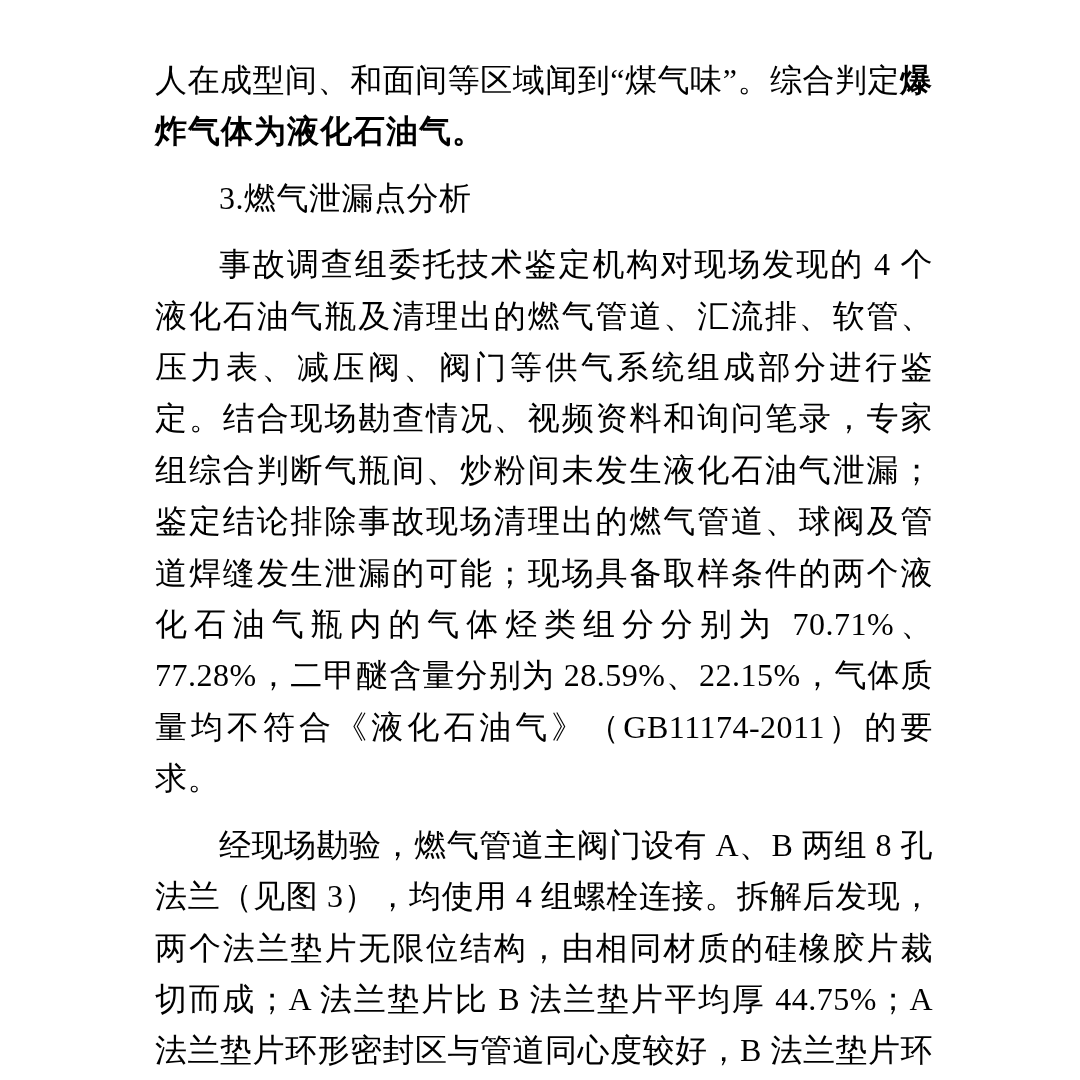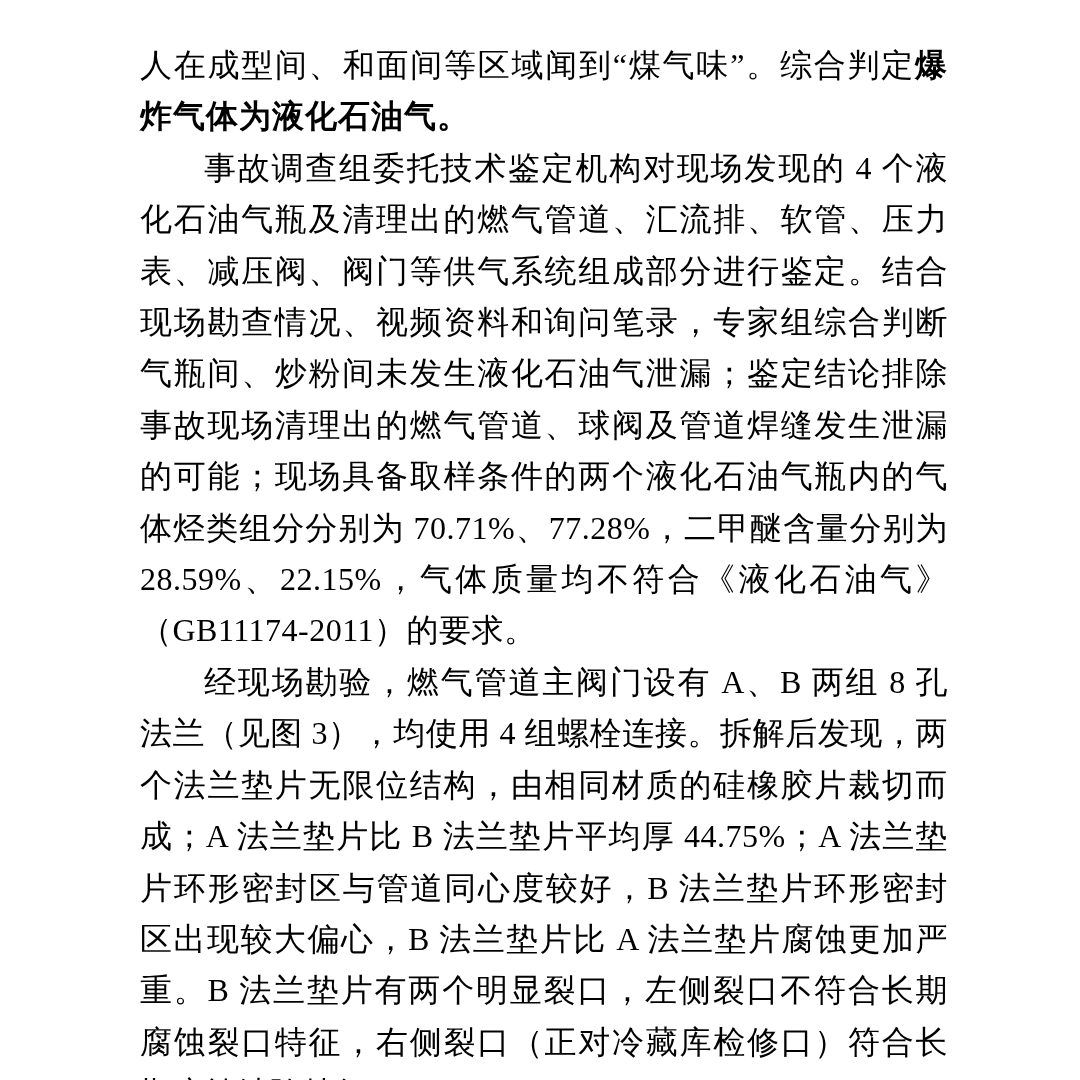--- a/index.html
+++ b/index.html
@@ -20,37 +20,38 @@
     left: 140px;
     top: 40px;
     width: 808px;
     color: #000000;
     font-size: 32px;
     line-height: 51.4px;
     text-align: justify;
     letter-spacing: 0.5px;
   }
   .para {
-    margin: 0;
+    margin: 15px;
     padding: 0;
   }
   .para.indent {
     text-indent: 64px;
   }
   .run {
     font-weight: 400;
   }
   .run.bold {
     font-weight: 700;
     font-family: "Liberation Sans", "DejaVu Sans", sans-serif;
     letter-spacing: 1px;
   }
 </style>
 </head>
 <body>
 
 <div class="page">
   <div class="doc-body">
       <p class="para"><span class="run">人在成型间、和面间等区域闻到“煤气味”。综合判定</span><span class="run bold">爆炸气体为液化石油气。</span></p>
+      <p class="para indent"><span class="run">3.燃气泄漏点分析</span></p>
       <p class="para indent"><span class="run">事故调查组委托技术鉴定机构对现场发现的 4 个液化石油气瓶及清理出的燃气管道、汇流排、软管、压力表、减压阀、阀门等供气系统组成部分进行鉴定。结合现场勘查情况、视频资料和询问笔录，专家组综合判断气瓶间、炒粉间未发生液化石油气泄漏；鉴定结论排除事故现场清理出的燃气管道、球阀及管道焊缝发生泄漏的可能；现场具备取样条件的两个液化石油气瓶内的气体烃类组分分别为 70.71%、77.28%，二甲醚含量分别为 28.59%、22.15%，气体质量均不符合《液化石油气》（GB11174-2011）的要求。</span></p>
       <p class="para indent"><span class="run">经现场勘验，燃气管道主阀门设有 A、B 两组 8 孔法兰（见图 3），均使用 4 组螺栓连接。拆解后发现，两个法兰垫片无限位结构，由相同材质的硅橡胶片裁切而成；A 法兰垫片比 B 法兰垫片平均厚 44.75%；A 法兰垫片环形密封区与管道同心度较好，B 法兰垫片环形密封区出现较大偏心，B 法兰垫片比 A 法兰垫片腐蚀更加严重。B 法兰垫片有两个明显裂口，左侧裂口不符合长期腐蚀裂口特征，右侧裂口（正对冷藏库检修口）符合长期腐蚀缺陷特征。</span></p>
     </div>
 </div>
 
 </body></html>

